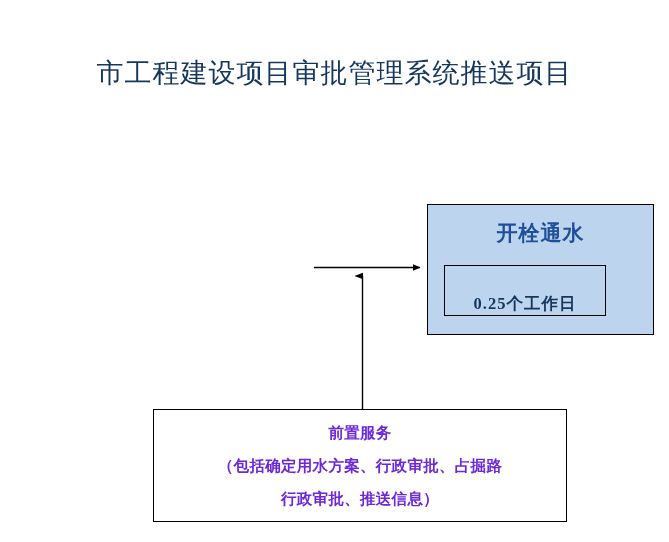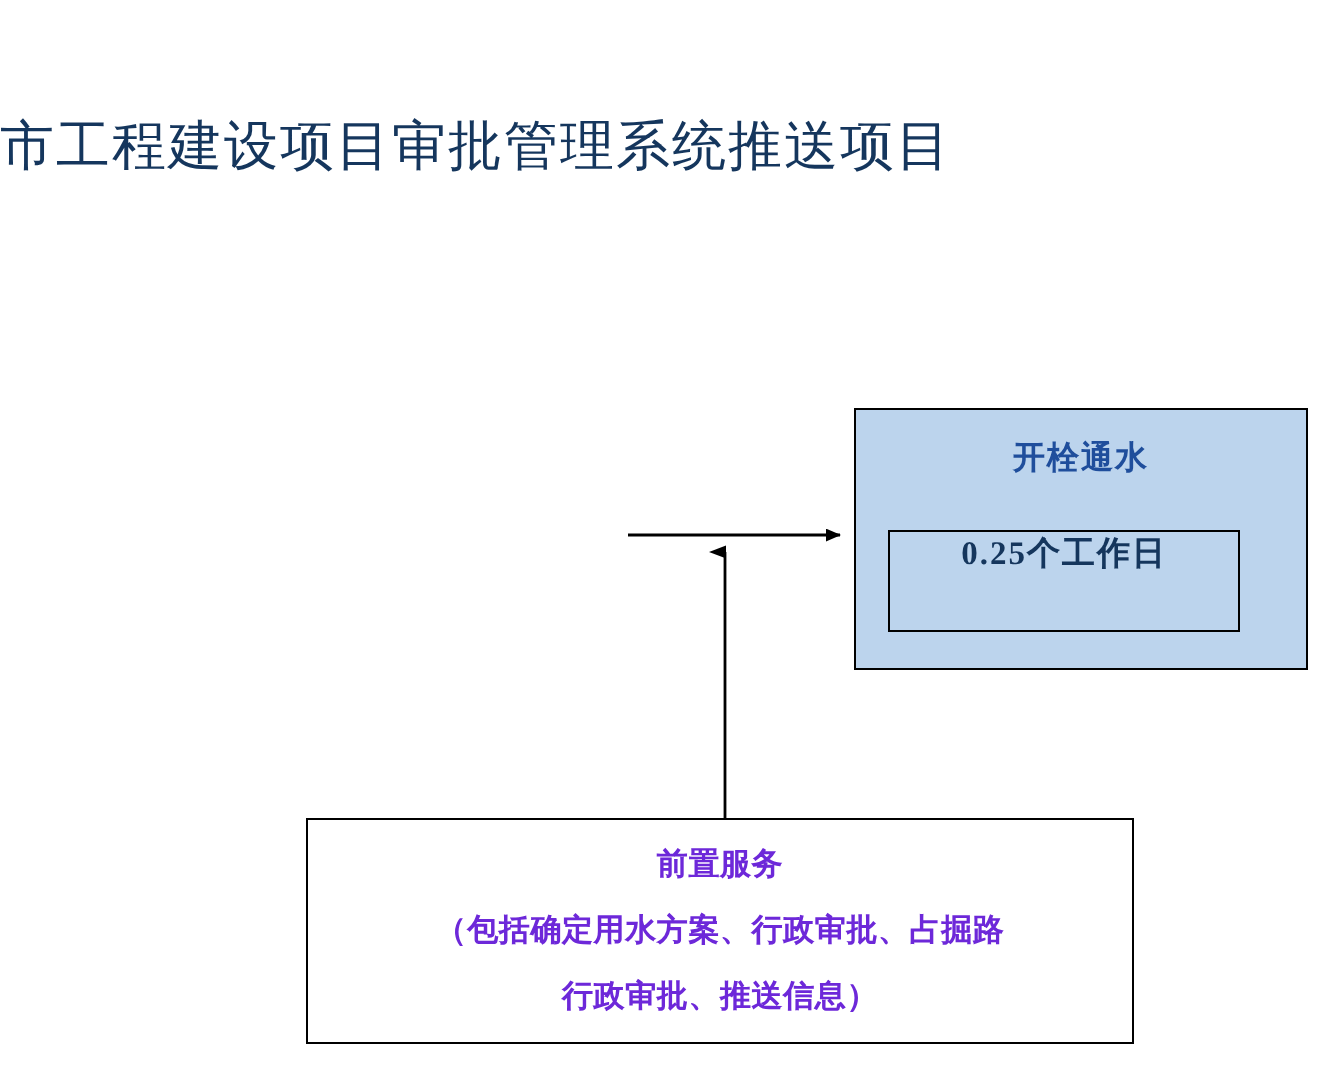--- a/index.html
+++ b/index.html
@@ -21,20 +21,21 @@
     width: 669px;
     height: 542px;
   }
 
   
   .title {
     position: absolute;
     left: 0;
     top: 44px;
     width: 669px;
+    text-align: center;
     color: #15365d;
     font-size: 27px;
     line-height: 58px;
     letter-spacing: 1px;
     font-weight: 400;
     font-family: "Liberation Serif", "DejaVu Serif", serif;
   }
   .title .tline { display: block; }
 
   
@@ -73,34 +74,34 @@
     background: #bcd4ed;
   }
   #box-stage .stage-title {
     position: absolute;
     left: 0;
     right: 0;
     top: 14px;
     text-align: center;
     color: #1f4e9c;
     font-weight: bold;
-    font-size: 16px;
+    font-size: 21px;
     letter-spacing: 1px;
   }
   #box-inner-duration {
     position: absolute;
     left: 16px;
     top: 60px;
-    width: 176px;
+    width: 162px;
     height: 51px;
     border: 1px solid #000000;
     box-sizing: border-box;
     background: transparent;
     display: flex;
-    align-items: flex-start;
+    align-items: flex-end;
     justify-content: center;
   }
   #box-inner-duration .dur {
     color: #15365d;
     font-weight: bold;
     font-size: 16.5px;
     letter-spacing: 1px;
   }
 
   #box-pre {

